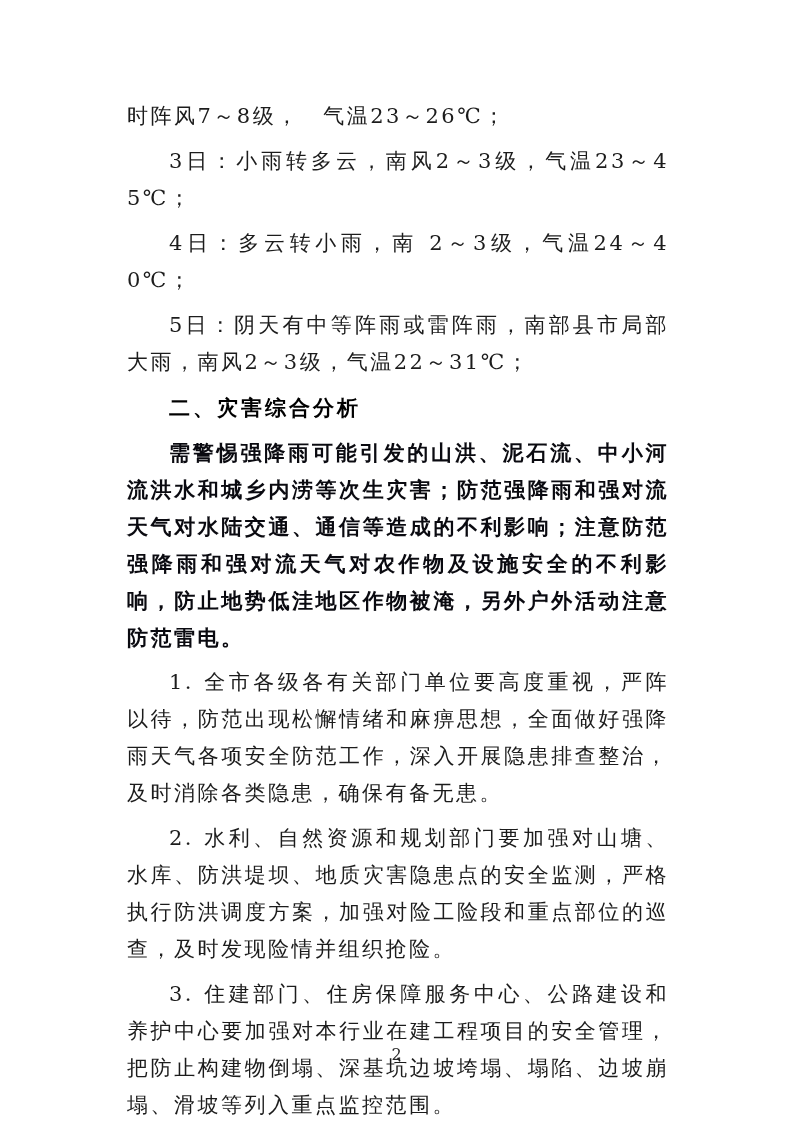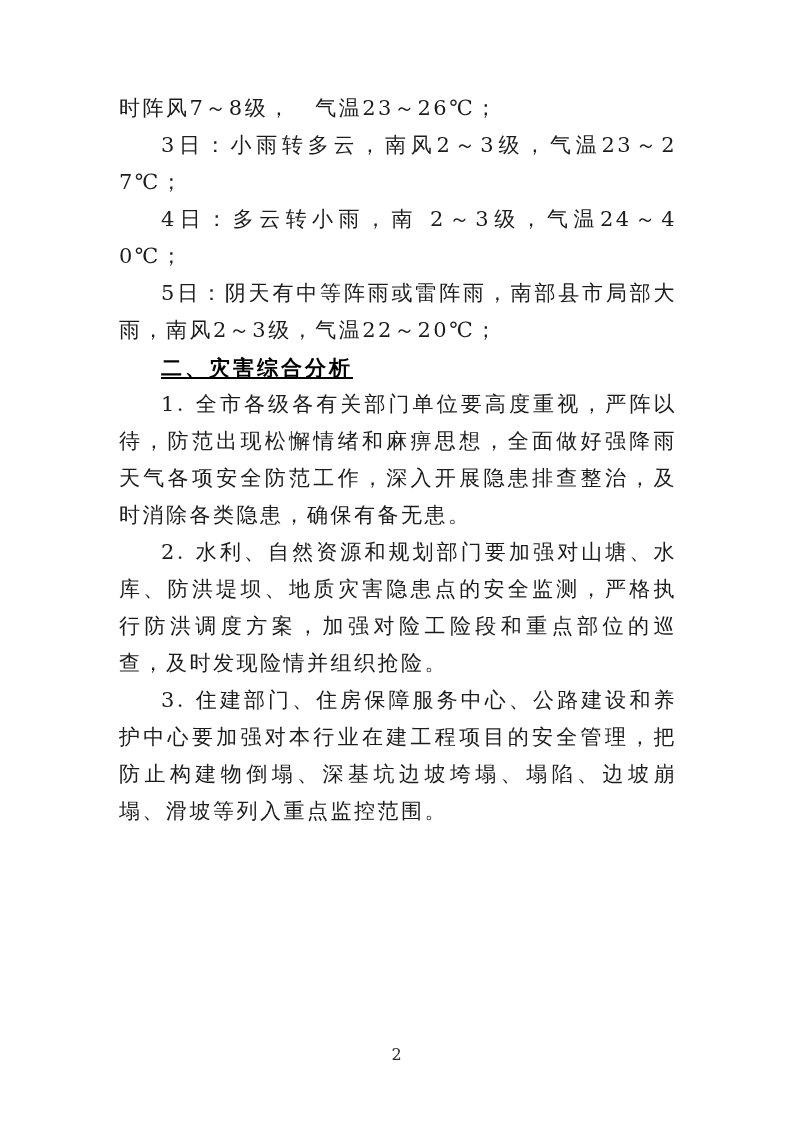--- a/index.html
+++ b/index.html
@@ -15,37 +15,36 @@
     overflow: hidden;
     font-family: "DejaVu Serif", "Liberation Serif", serif;
   }
   .content {
     position: absolute;
     left: 119px;
     top: 90px;
     width: 558px;
   }
   .para {
-    margin: 0;
+    margin: 8px;
     font-size: 21px;
     line-height: 37px;
     letter-spacing: 2.5px;
     color: #1c1c1c;
     text-align: justify;
     text-justify: inter-ideograph;
     word-break: break-all;
   }
   .para.indent {
     text-indent: 2em;
   }
   .para.heading {
     font-weight: bold;
     color: #000000;
     letter-spacing: 3px;
-    text-decoration: underline;
   }
   .para.emphasis {
     font-weight: bold;
     color: #0a0a10;
   }
   .footer {
     position: absolute;
     left: 0;
     bottom: 58px;
     width: 100%;
@@ -56,24 +55,25 @@
     color: #2a2a2a;
     font-family: "DejaVu Serif", "Liberation Serif", serif;
   }
 </style>
 </head>
 <body>
 
 <div class="page">
   <div class="content" id="paragraphs">
       <p class="para body">时阵风7～8级，　气温23～26℃；</p>
-      <p class="para body indent">3日：小雨转多云，南风2～3级，气温23～27℃；</p>
+      <p class="para body indent">3日：小雨转多云，南风2～3级，气温23～45℃；</p>
       <p class="para body indent">4日：多云转小雨，南 2～3级，气温24～40℃；</p>
-      <p class="para body indent">5日：阴天有中等阵雨或雷阵雨，南部县市局部大雨，南风2～3级，气温22～20℃；</p>
+      <p class="para body indent">5日：阴天有中等阵雨或雷阵雨，南部县市局部大雨，南风2～3级，气温22～31℃；</p>
       <p class="para heading indent">二、灾害综合分析</p>
+      <p class="para emphasis indent">需警惕强降雨可能引发的山洪、泥石流、中小河流洪水和城乡内涝等次生灾害；防范强降雨和强对流天气对水陆交通、通信等造成的不利影响；注意防范强降雨和强对流天气对农作物及设施安全的不利影响，防止地势低洼地区作物被淹，另外户外活动注意防范雷电。</p>
       <p class="para body indent">1. 全市各级各有关部门单位要高度重视，严阵以待，防范出现松懈情绪和麻痹思想，全面做好强降雨天气各项安全防范工作，深入开展隐患排查整治，及时消除各类隐患，确保有备无患。</p>
       <p class="para body indent">2. 水利、自然资源和规划部门要加强对山塘、水库、防洪堤坝、地质灾害隐患点的安全监测，严格执行防洪调度方案，加强对险工险段和重点部位的巡查，及时发现险情并组织抢险。</p>
       <p class="para body indent">3. 住建部门、住房保障服务中心、公路建设和养护中心要加强对本行业在建工程项目的安全管理，把防止构建物倒塌、深基坑边坡垮塌、塌陷、边坡崩塌、滑坡等列入重点监控范围。</p>
     </div>
   <div class="footer">
     <span>2</span>
   </div>
 </div>
 
 </body></html>

